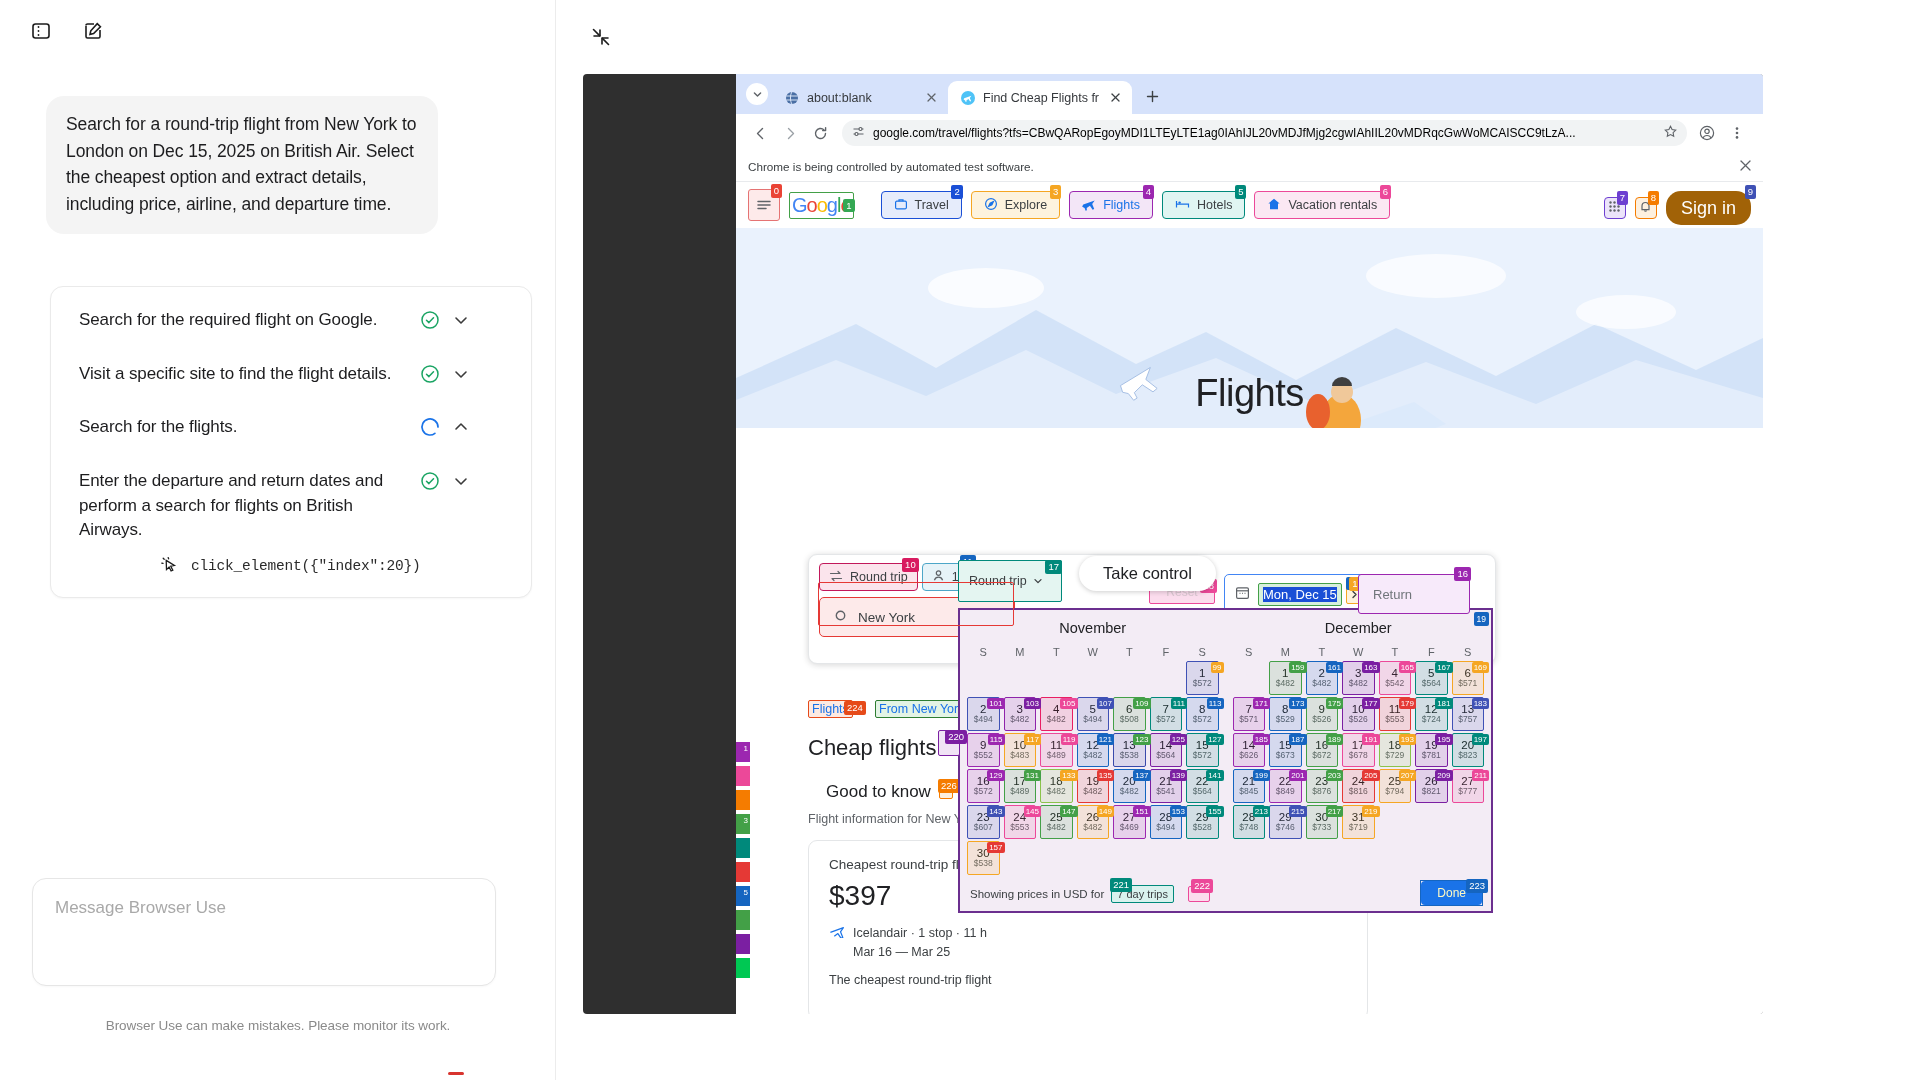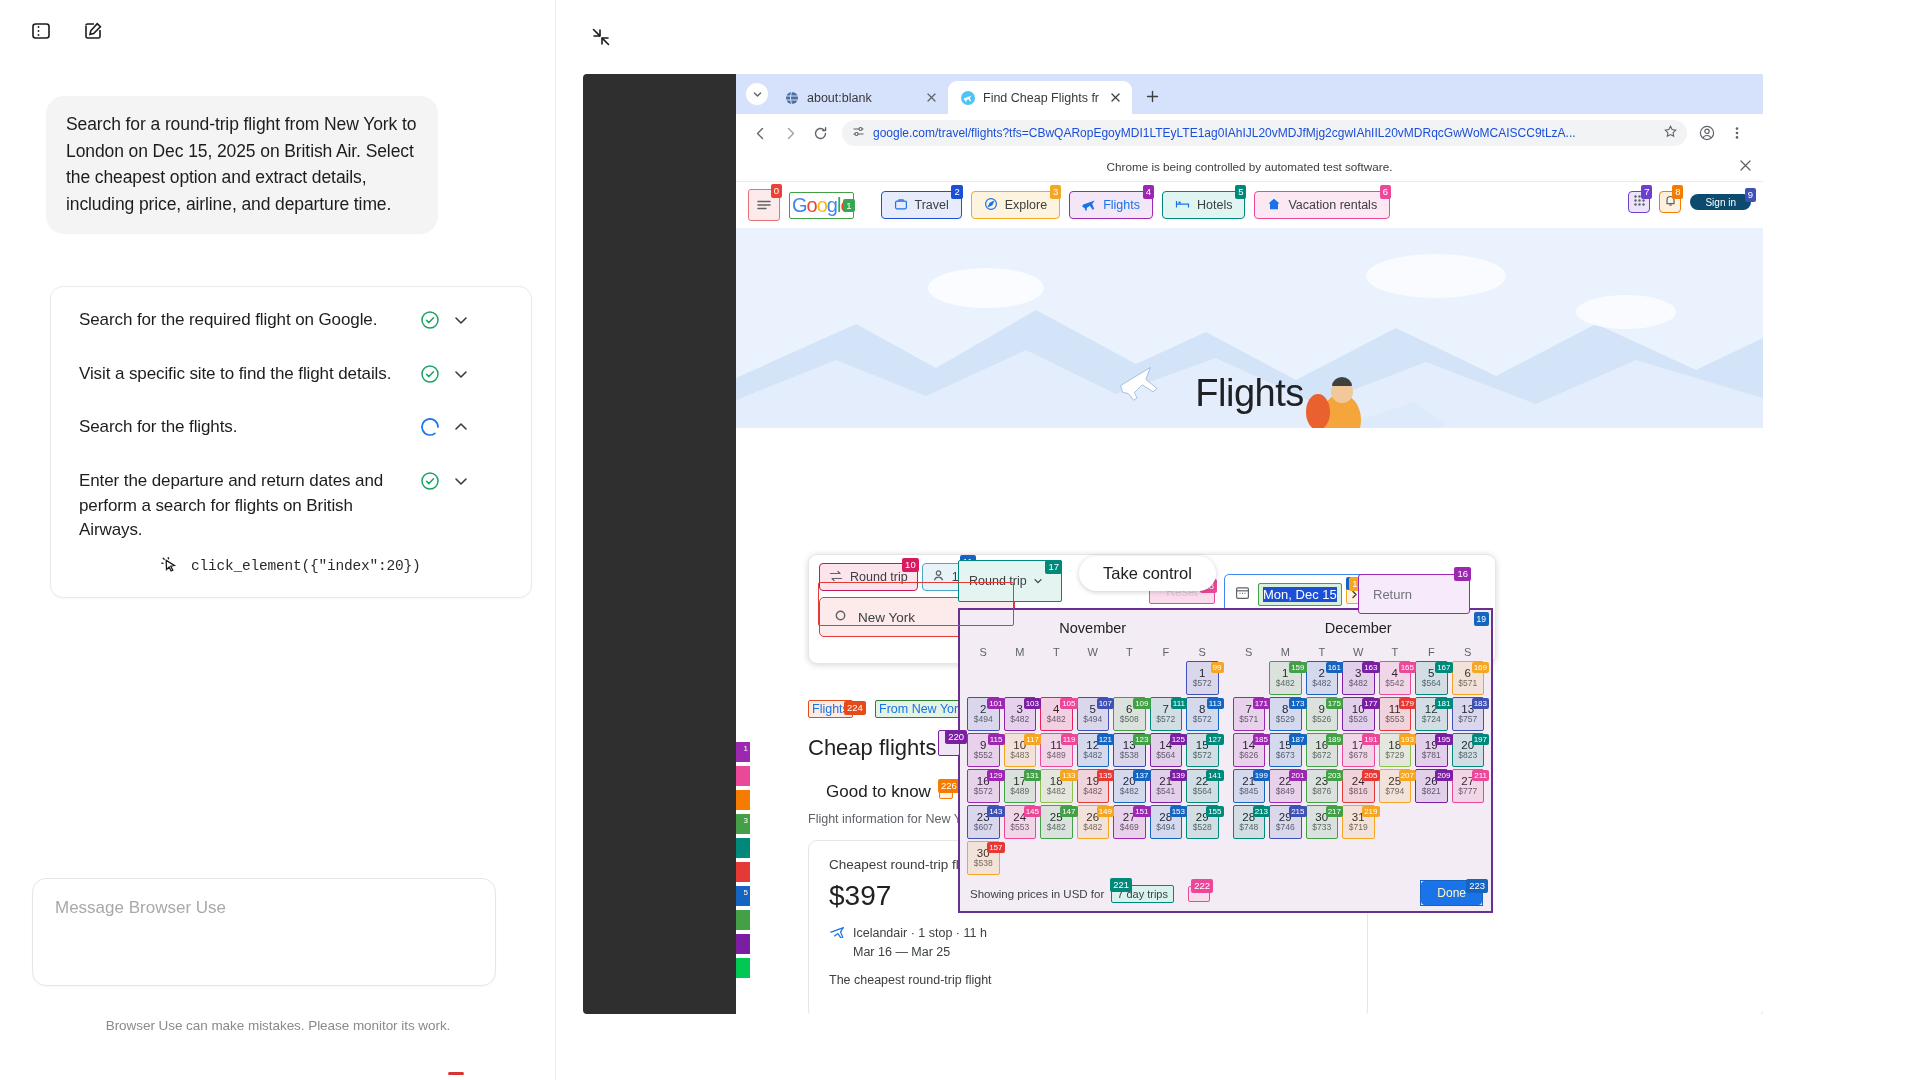--- a/index.html
+++ b/index.html
@@ -206,34 +206,33 @@
     display:flex; align-items:center; justify-content:center;
     color: #5f6368; cursor: pointer; border-radius: 50%;
   }
   .omnibox {
     flex: 1; height: 26px;
     background: #f1f3f4;
     border-radius: 14px;
     display: flex; align-items: center;
     padding: 0 10px; gap: 8px;
     margin: 0 6px;
-    font-size: 12px; color: #1d4ed8;
+    font-size: 12px; color: #000000;
     overflow: hidden;
   }
   .omnibox .url { white-space: nowrap; overflow: hidden; text-overflow: clip; flex:1; }
   .omni-right { display:flex; align-items:center; gap: 6px; }
 
   .infobar {
     height: 30px; background: #ffffff;
     border-bottom: 1px solid #e8eaed;
     display: flex; align-items: center;
     padding: 0 12px;
     font-size: 11.7px; color: #3c4043;
     position: relative;
-    justify-content: center;
   }
   .infobar .close-x { position: absolute; right: 12px; top: 8px; cursor:pointer; }
 
   
   .page { position: relative; height: 832px; background: #fff; overflow: hidden; }
 
   .gnav {
     height: 46px; display: flex; align-items: center;
     padding: 0 12px; gap: 9px; position: relative; z-index: 4;
     background: #fff;
@@ -252,23 +251,23 @@
     display: inline-flex; align-items: center; gap: 7px;
     height: 26px; padding: 0 12px;
     border-radius: 14px; font-size: 12.5px; color: #3c4043;
     cursor: pointer;
   }
   .hamburger { width: 30px; height: 30px; display:flex;align-items:center;justify-content:center;cursor:pointer; }
   .glogo { font-size: 20px; letter-spacing: -1px; font-family: "Liberation Sans", sans-serif; }
   .glogo b { font-weight: 400; }
 
   .signin-btn {
-    height: 16px; padding: 0 15px;
-    background: #0c4a6e; color: #fff;
-    border-radius: 15px; font-size: 10px;
+    height: 34px; padding: 0 15px;
+    background: #a16207; color: #fff;
+    border-radius: 15px; font-size: 18px;
     display:flex; align-items:center; cursor:pointer;
   }
 
   .hero {
     position: relative; height: 214px;
     background: linear-gradient(180deg,#eaf2fd 0%,#f4f8fe 55%,#ffffff 100%);
     overflow: hidden;
   }
   .hero svg { position: absolute; left:0; top:0; }
   .hero-title {

